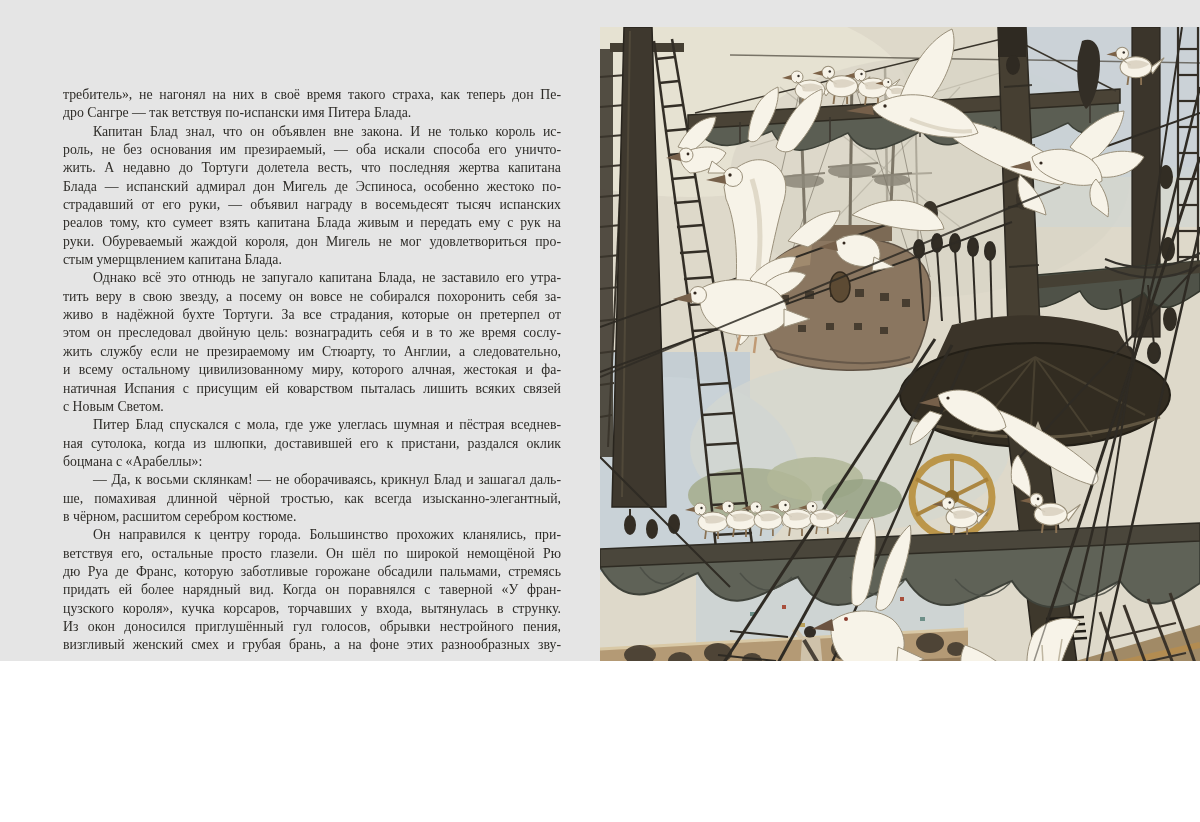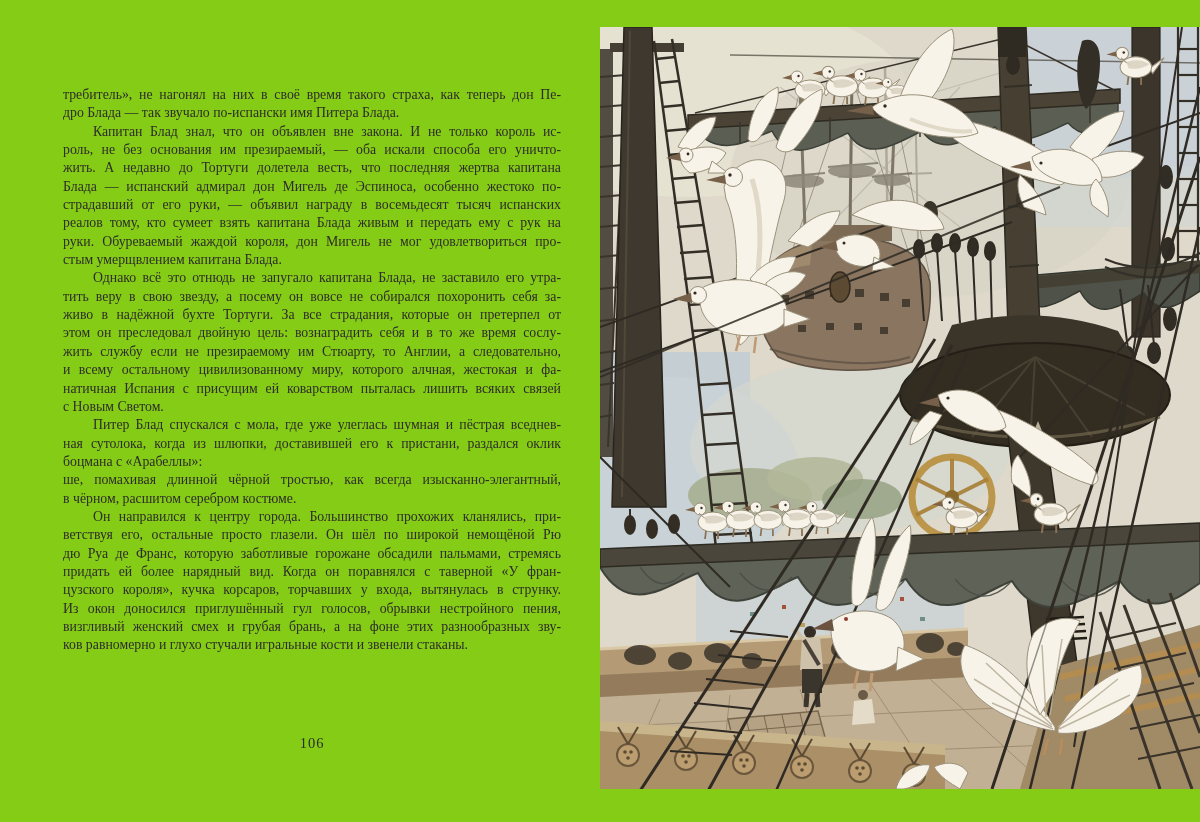--- a/index.html
+++ b/index.html
@@ -1,54 +1,55 @@
 <!DOCTYPE html>
 <html><head>
 <meta charset="utf-8">
 <style>
   html,body{margin:0;padding:0;background:#ffffff;}
-  .spread{position:relative;width:1200px;height:822px;background:#84cc16;overflow:hidden;
+  .spread{position:relative;width:1200px;height:661px;background:#e5e5e5;overflow:hidden;
           font-family:"Liberation Serif","DejaVu Serif",serif;}
   .textblock{position:absolute;left:63px;top:86px;width:498px;color:#2e2c28;
              font-size:13.8px;line-height:18.35px;}
   .line{text-align:justify;text-align-last:justify;white-space:normal;height:18.35px;overflow:visible;}
   .line.last{text-align-last:left;}
   .line.indent{text-indent:30px;}
   .pagenum{position:absolute;left:63px;top:735px;width:498px;text-align:center;
            color:#2e2c28;font-size:14.5px;letter-spacing:1px;}
   .illustration{position:absolute;left:600px;top:27px;width:600px;height:762px;}
   svg{display:block;}
 </style>
 </head>
 <body>
 
 <div class="spread">
 
   <div class="textblock">
       <div class="line">требитель», не нагонял на них в своё время такого страха, как теперь дон Пе-</div>
-      <div class="line last">дро Блада — так звучало по-испански имя Питера Блада.</div>
+      <div class="line last">дро Сангре — так ветствуя по-испански имя Питера Блада.</div>
       <div class="line indent">Капитан Блад знал, что он объявлен вне закона. И не только король ис-</div>
       <div class="line">роль, не без основания им презираемый, — оба искали способа его уничто-</div>
       <div class="line">жить. А недавно до Тортуги долетела весть, что последняя жертва капитана</div>
       <div class="line">Блада — испанский адмирал дон Мигель де Эспиноса, особенно жестоко по-</div>
       <div class="line">страдавший от его руки, — объявил награду в восемьдесят тысяч испанских</div>
       <div class="line">реалов тому, кто сумеет взять капитана Блада живым и передать ему с рук на</div>
       <div class="line">руки. Обуреваемый жаждой короля, дон Мигель не мог удовлетвориться про-</div>
       <div class="line last">стым умерщвлением капитана Блада.</div>
       <div class="line indent">Однако всё это отнюдь не запугало капитана Блада, не заставило его утра-</div>
       <div class="line">тить веру в свою звезду, а посему он вовсе не собирался похоронить себя за-</div>
       <div class="line">живо в надёжной бухте Тортуги. За все страдания, которые он претерпел от</div>
       <div class="line">этом он преследовал двойную цель: вознаградить себя и в то же время сослу-</div>
       <div class="line">жить службу если не презираемому им Стюарту, то Англии, а следовательно,</div>
       <div class="line">и всему остальному цивилизованному миру, которого алчная, жестокая и фа-</div>
       <div class="line">натичная Испания с присущим ей коварством пыталась лишить всяких связей</div>
       <div class="line last">с Новым Светом.</div>
       <div class="line indent">Питер Блад спускался с мола, где уже улеглась шумная и пёстрая вседнев-</div>
       <div class="line">ная сутолока, когда из шлюпки, доставившей его к пристани, раздался оклик</div>
       <div class="line last">боцмана с «Арабеллы»:</div>
+      <div class="line indent">— Да, к восьми склянкам! — не оборачиваясь, крикнул Блад и зашагал даль-</div>
       <div class="line">ше, помахивая длинной чёрной тростью, как всегда изысканно-элегантный,</div>
       <div class="line last">в чёрном, расшитом серебром костюме.</div>
       <div class="line indent">Он направился к центру города. Большинство прохожих кланялись, при-</div>
       <div class="line">ветствуя его, остальные просто глазели. Он шёл по широкой немощёной Рю</div>
       <div class="line">дю Руа де Франс, которую заботливые горожане обсадили пальмами, стремясь</div>
       <div class="line">придать ей более нарядный вид. Когда он поравнялся с таверной «У фран-</div>
       <div class="line">цузского короля», кучка корсаров, торчавших у входа, вытянулась в струнку.</div>
       <div class="line">Из окон доносился приглушённый гул голосов, обрывки нестройного пения,</div>
       <div class="line">визгливый женский смех и грубая брань, а на фоне этих разнообразных зву-</div>
       <div class="line last">ков равномерно и глухо стучали игральные кости и звенели стаканы.</div>

